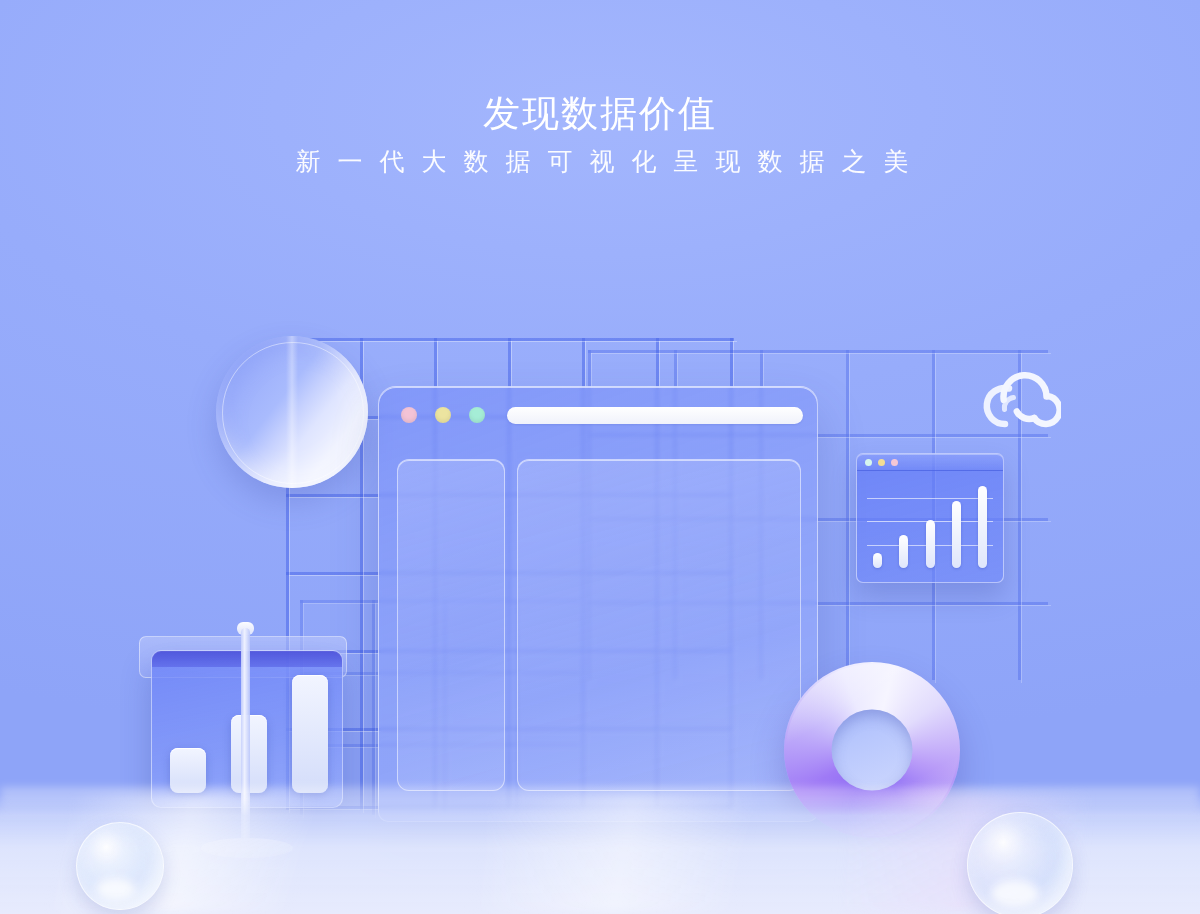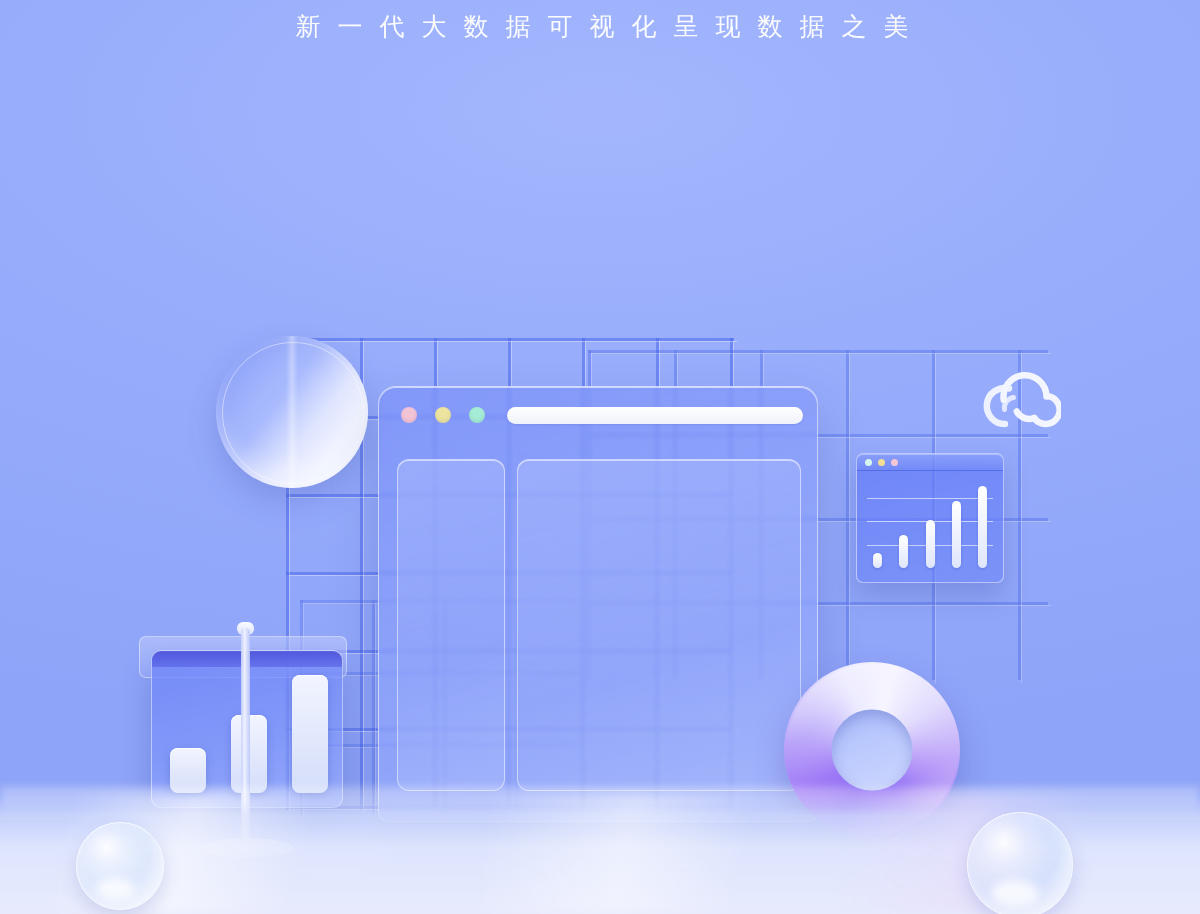--- a/index.html
+++ b/index.html
@@ -337,16 +337,17 @@
   <div class="torus"></div>
 
   <div class="floor"></div>
   <div class="floor-line"></div>
   <div class="floor-sheen"></div>
 
   <div class="sphere" id="sphere1"></div>
   <div class="sphere" id="sphere2"></div>
 
   <div class="hero">
+    <div class="eyebrow">发现数据价值</div>
     <div class="subline">新一代大数据可视化呈现数据之美</div>
   </div>
 
 </div>
 
 </body></html>

